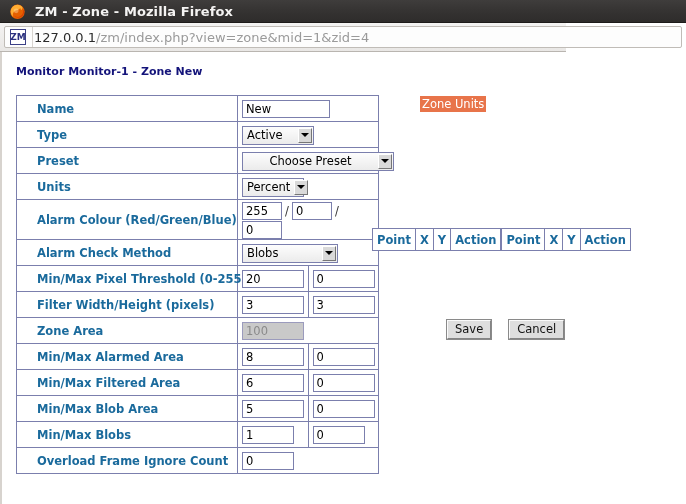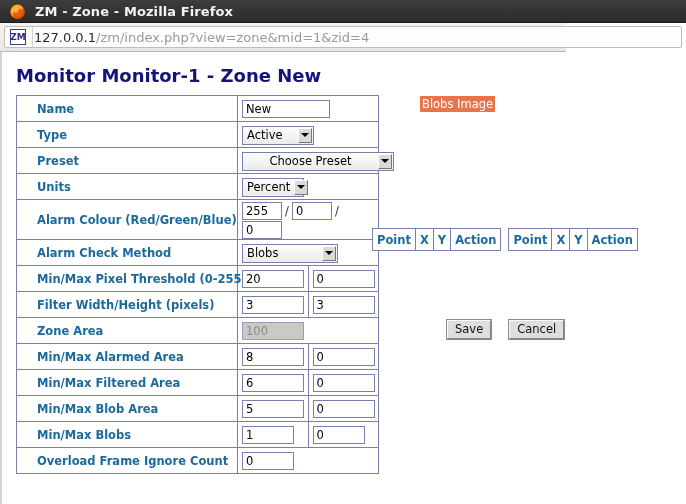--- a/index.html
+++ b/index.html
@@ -88,21 +88,21 @@
   .content {
     position: absolute; left: 0; top: 52px;
     width: 686px; height: 452px;
     background: #ffffff;
     border-left: 2px solid #d7d3ce;
     box-sizing: border-box;
   }
 
   .page-title {
     position: absolute; left: 14px; top: 13px;
-    font-size: 18px; font-weight: bold;
+    font-size: 11px; font-weight: bold;
     color: #13137a;
     font-family: "DejaVu Sans", sans-serif;
     white-space: nowrap;
   }
 
   
   .form-table {
     position: absolute; left: 14px; top: 43px;
     width: 363px;
     border-collapse: collapse;
@@ -213,21 +213,21 @@
     background: #e8744a;
     color: #ffffff;
     font-size: 11.5px;
     padding: 1px 2px;
     font-family: "DejaVu Sans", sans-serif;
     white-space: nowrap;
   }
 
   .points-wrap {
     position: absolute; left: 370px; top: 176px;
-    display: flex; gap: 7px;
+    display: flex; gap: 0;
   }
   .points-table {
     border-collapse: collapse;
   }
   .points-table th {
     border: 1px solid #7b7fad;
     font-size: 11.5px;
     font-weight: bold;
     color: #1a6a9c;
     font-family: "DejaVu Sans", sans-serif;
@@ -279,21 +279,21 @@
       <span class="url-sep"></span>
       <span class="url-text"><span class="url-host">127.0.0.1</span><span>/zm/index.php?view=zone&amp;mid=1&amp;zid=4</span></span>
     </div>
   </div>
 
   <div class="content">
 
     <div class="page-title">Monitor Monitor-1 - Zone New</div>
 
     <div class="zone-marker"></div>
-    <div class="zone-image-alt">Blobs Image</div>
+    <div class="zone-image-alt">Zone Units</div>
 
     <table class="form-table">
       <tbody>
 
         <tr>
           <td class="lbl">Name</td>
           <td class="val" colspan="2">
             <span class="txt w-name">New</span>
           </td>
         </tr>

